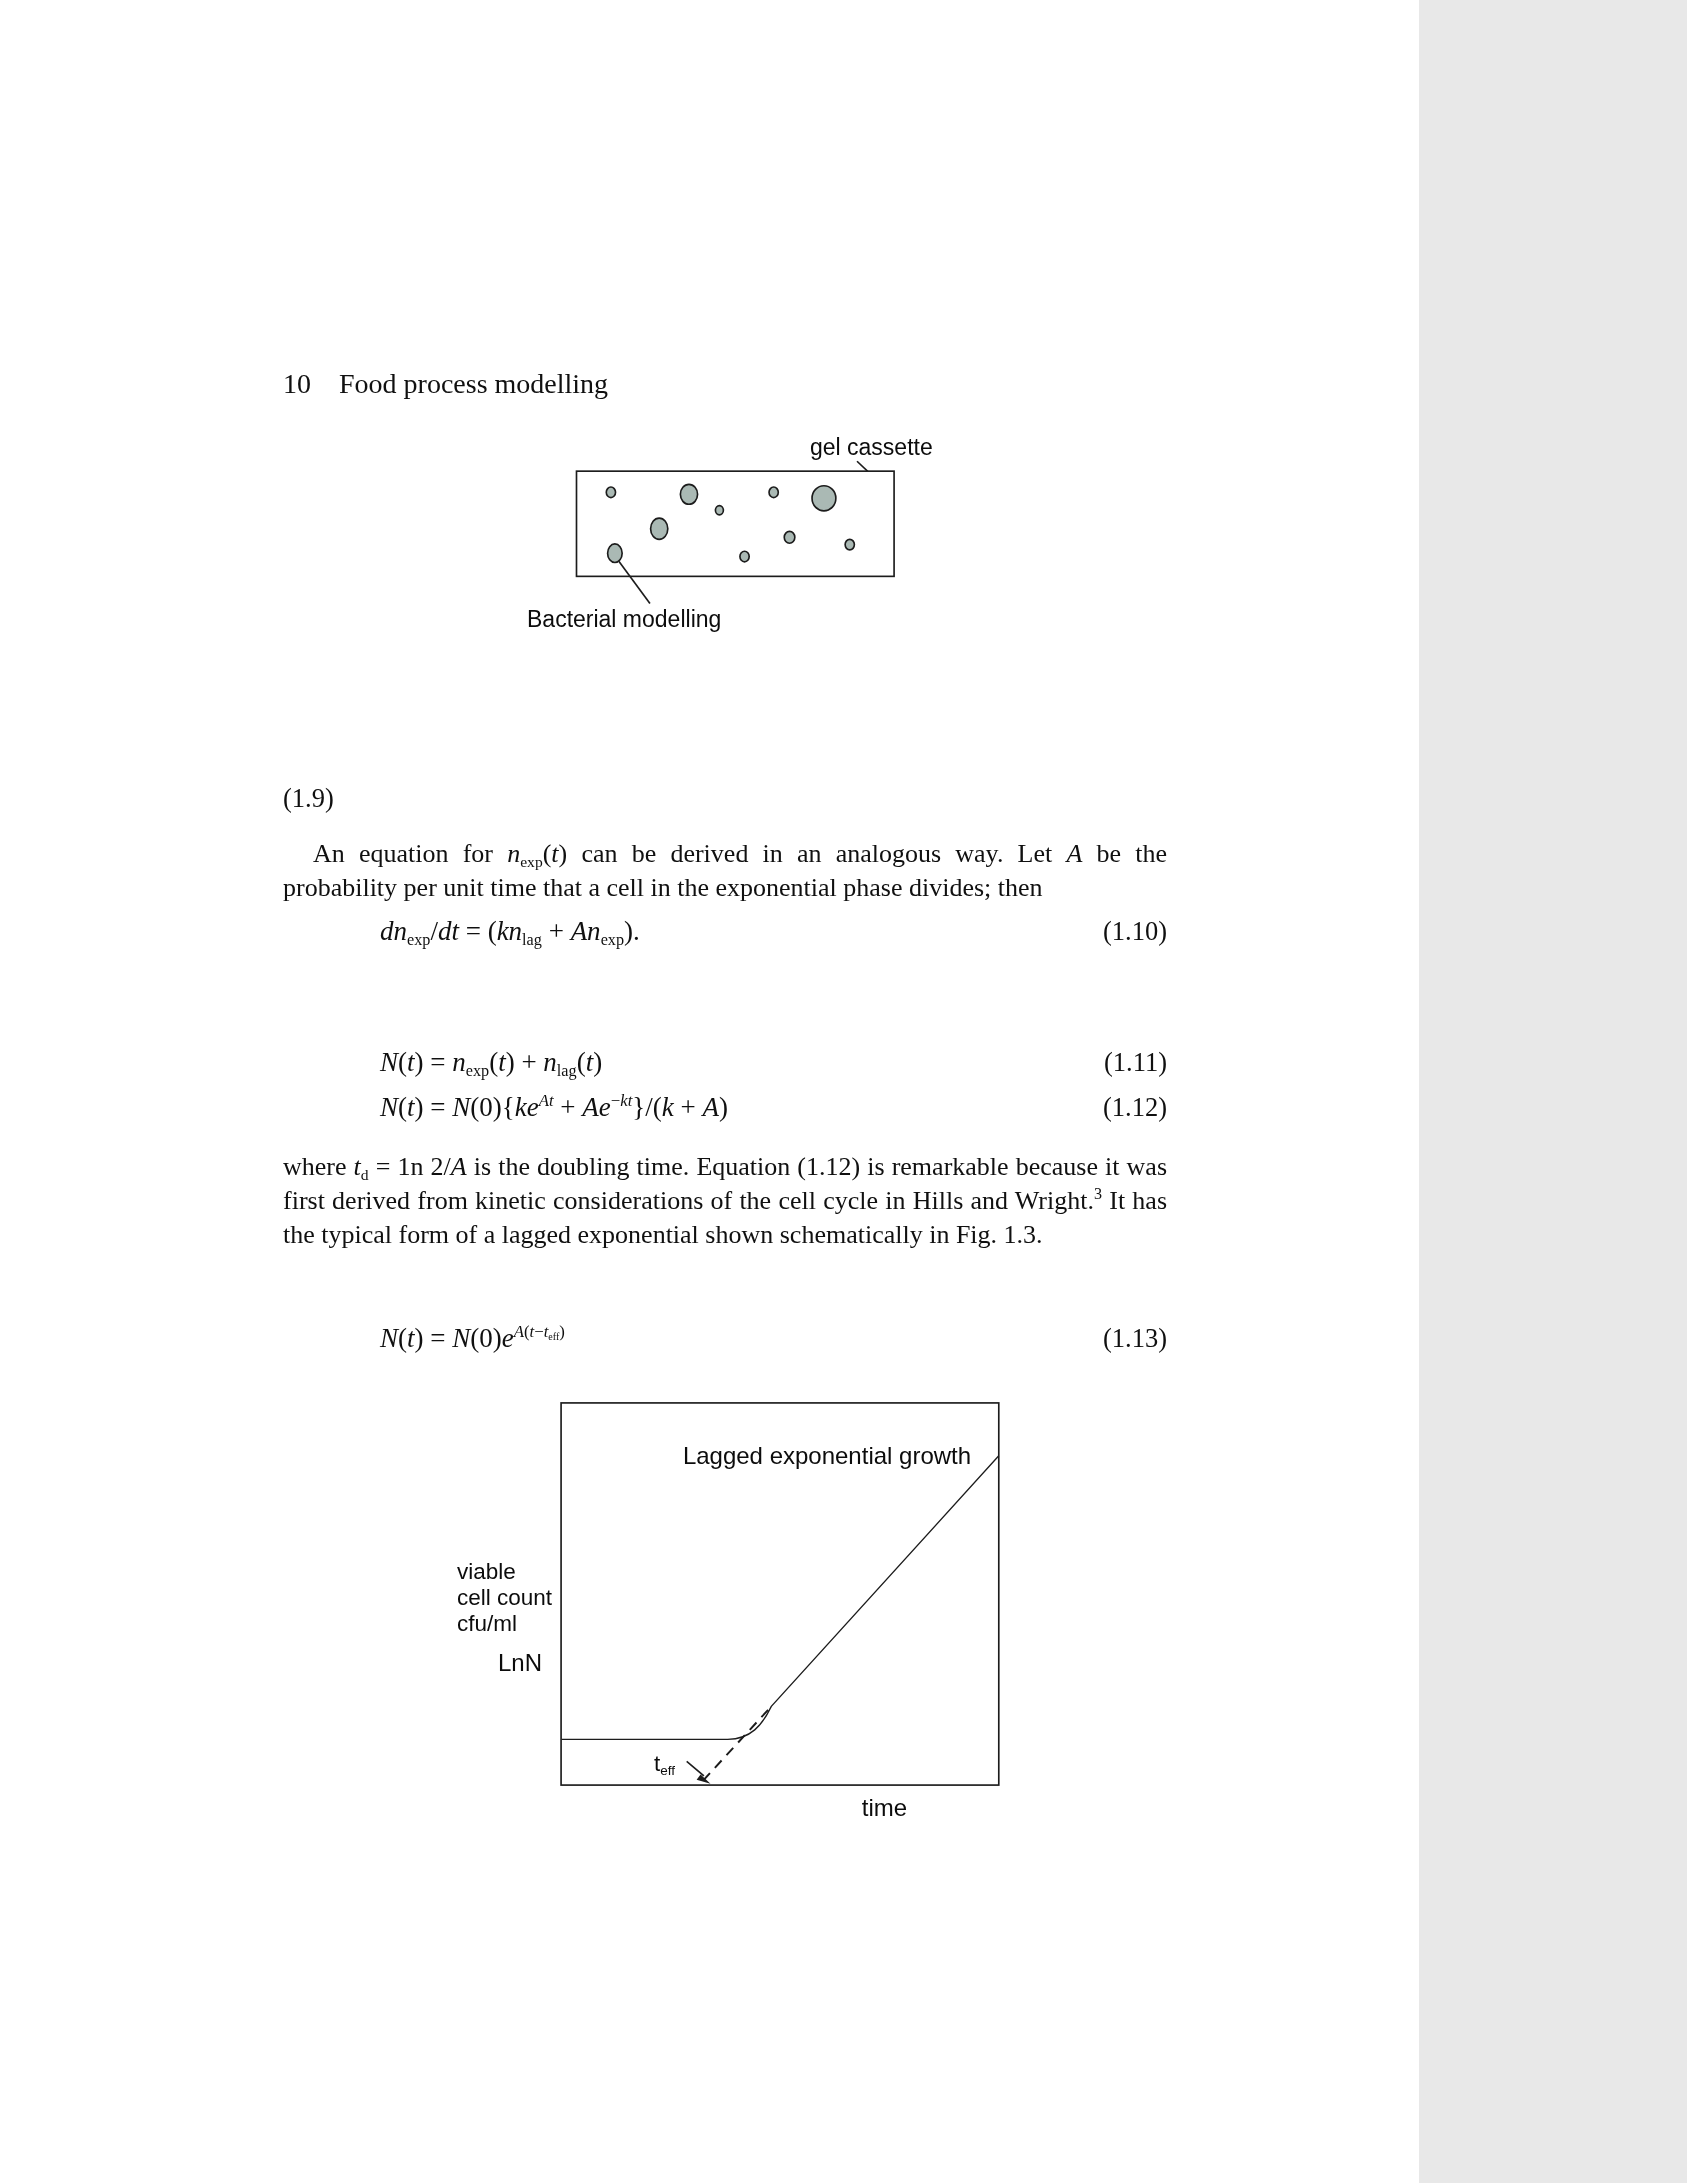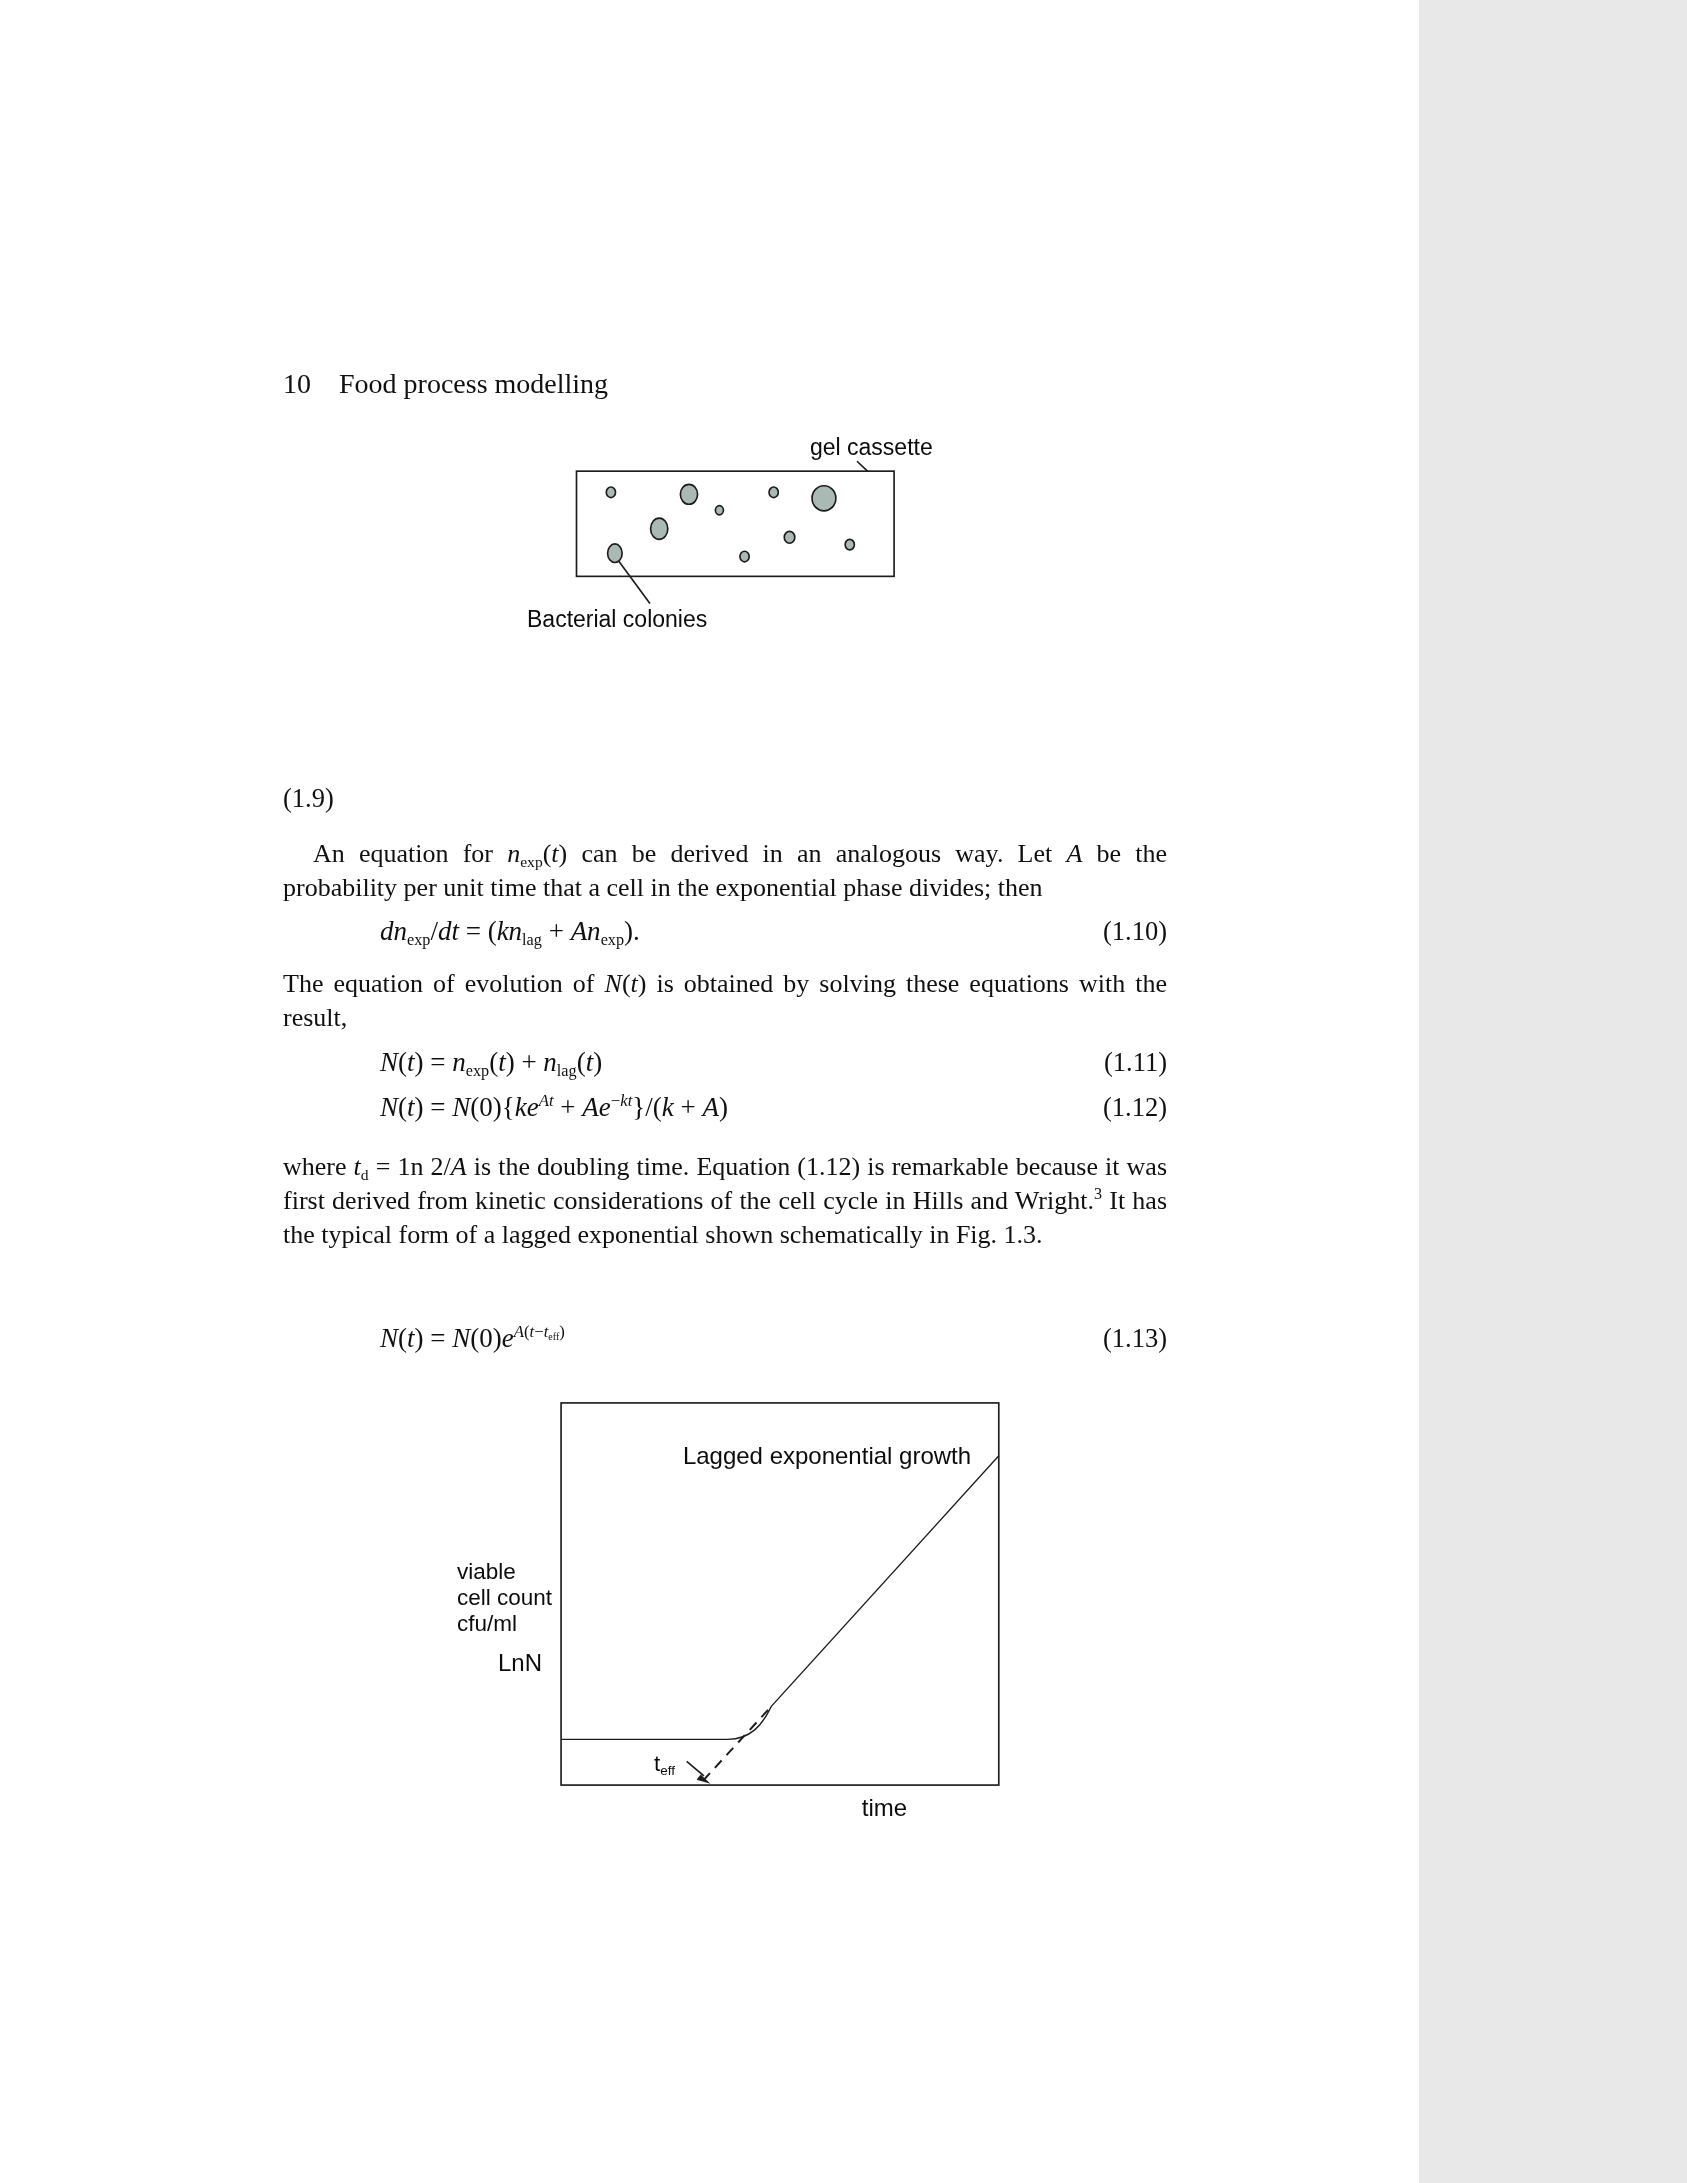--- a/index.html
+++ b/index.html
@@ -55,35 +55,34 @@
       <ellipse cx="357" cy="149" rx="13" ry="16"></ellipse>
       <ellipse cx="554" cy="162" rx="8" ry="9"></ellipse>
       <ellipse cx="645" cy="173" rx="7" ry="8"></ellipse>
       <ellipse cx="290" cy="186" rx="11" ry="14"></ellipse>
       <ellipse cx="486" cy="191" rx="7" ry="8"></ellipse>
     </g>
 
     <line x1="296" y1="198" x2="343" y2="262" stroke="#1c1c1c" stroke-width="2.5"></line>
   </svg>
   <span class="abs figtext" style="left:810px;top:434px">gel cassette</span>
-  <span class="abs figtext" style="left:527px;top:606px">Bacterial colonies</span>
+  <span class="abs figtext" style="left:527px;top:606px">Bacterial modelling</span>
 
 
   <div class="abs eqrow" style="top:783px">
     <span class="eqnum">(1.9)</span>
   </div>
 
   <div class="abs para indent" style="top:837px">An equation for <i>n</i><sub>exp</sub>(<i>t</i>) can be derived in an analogous way. Let <i>A</i> be the probability per unit time that a cell in the exponential phase divides; then</div>
 
   <div class="abs eqrow" style="top:916px">
     <span class="eq"><i>dn</i><sub>exp</sub>/<i>dt</i> = (<i>kn</i><sub>lag</sub> + <i>An</i><sub>exp</sub>).</span>
     <span class="eqnum">(1.10)</span>
   </div>
 
-  <div class="abs para" style="top:967px">The equation of evolution of <i>N</i>(<i>t</i>) is obtained by solving these equations with the result,</div>
 
   <div class="abs eqrow" style="top:1047px">
     <span class="eq"><i>N</i>(<i>t</i>) = <i>n</i><sub>exp</sub>(<i>t</i>) + <i>n</i><sub>lag</sub>(<i>t</i>)</span>
     <span class="eqnum">(1.11)</span>
   </div>
   <div class="abs eqrow" style="top:1092px">
     <span class="eq"><i>N</i>(<i>t</i>) = <i>N</i>(0){<i>ke</i><sup><i>At</i></sup> + <i>Ae</i><sup>−<i>kt</i></sup>}/(<i>k</i> + <i>A</i>)</span>
     <span class="eqnum">(1.12)</span>
   </div>
 

